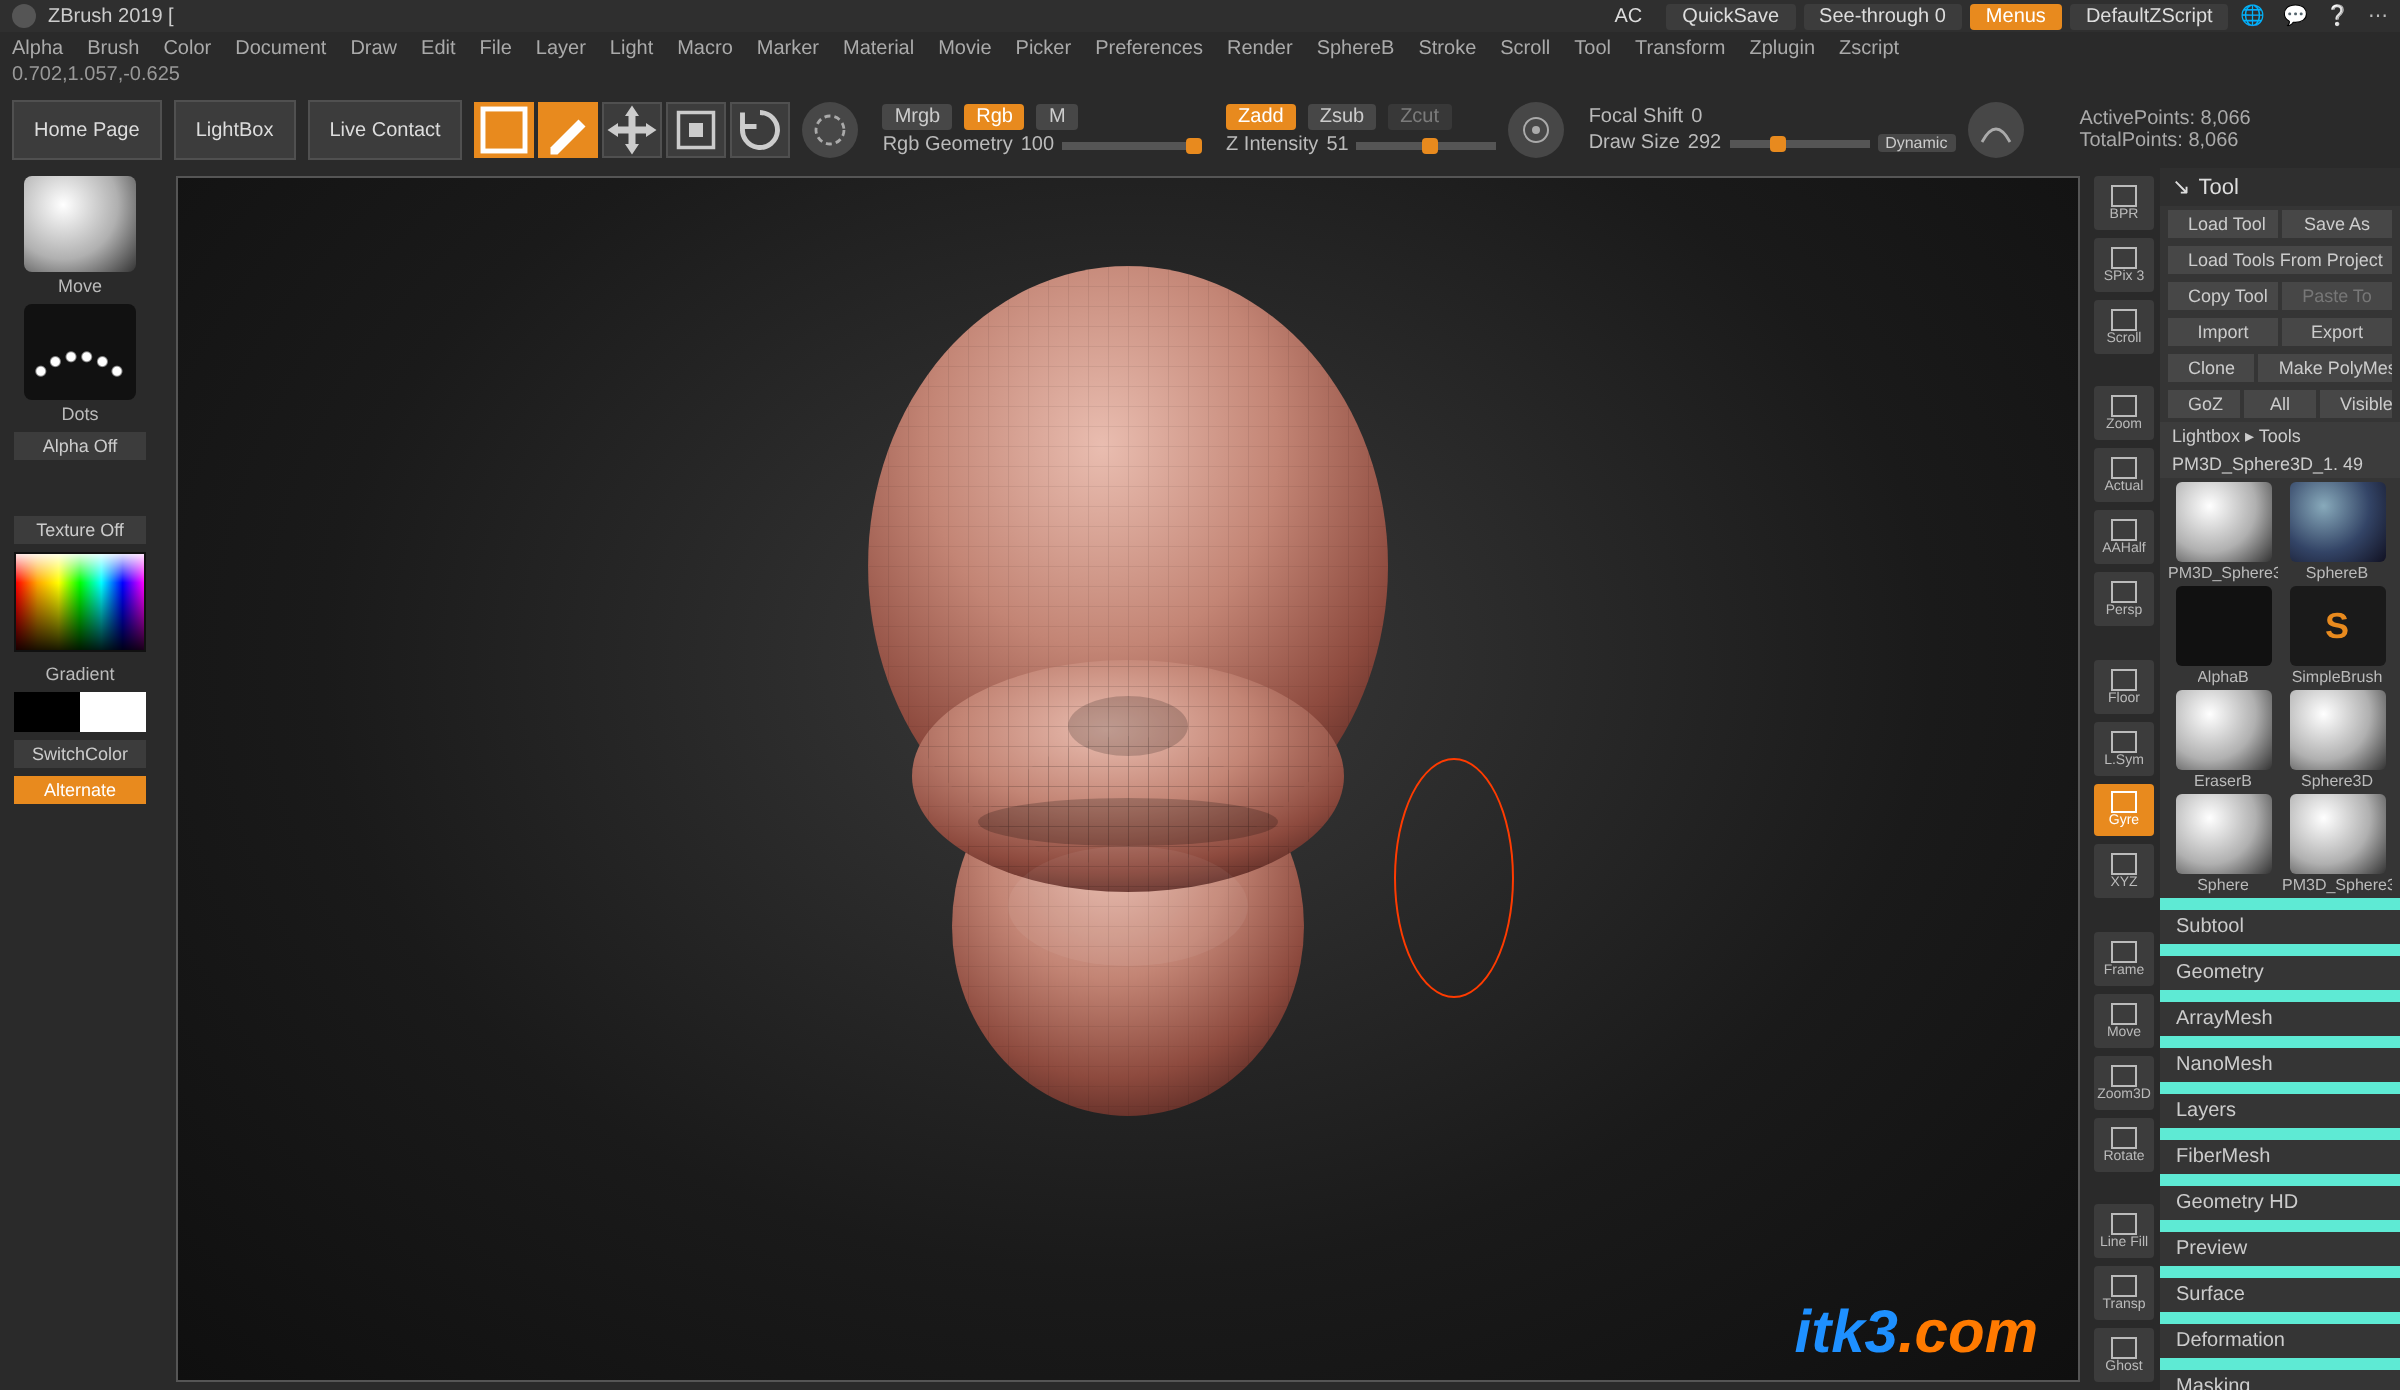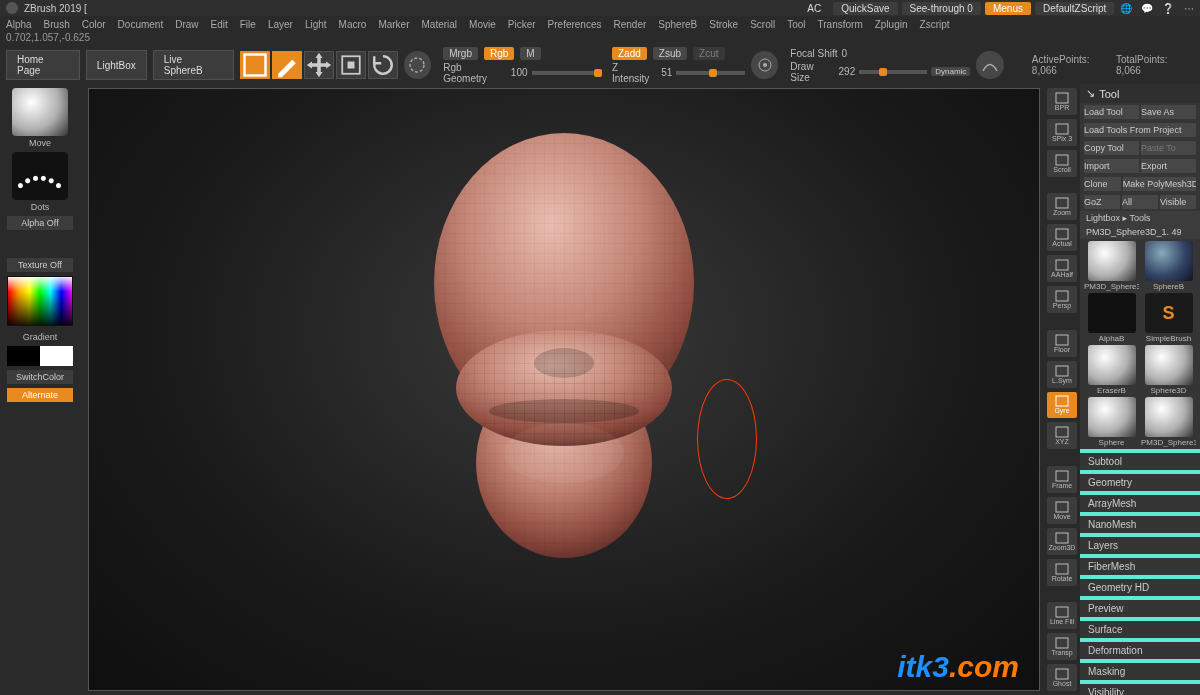--- a/index.html
+++ b/index.html
@@ -24,21 +24,21 @@
 .tb-btn.active{background:#e88a1e;color:#fff;border-color:#e88a1e}
 .tb-group{display:flex;gap:2px}
 .tb-block{display:flex;flex-direction:column;justify-content:center;gap:2px;margin-left:6px}
 .tb-label-row{display:flex;align-items:center;gap:6px}
 .tb-chip{padding:1px 6px;border-radius:2px;background:#474747;color:#ccc;cursor:pointer}
 .tb-chip.on{background:#e88a1e;color:#fff}
 .tb-slider{display:flex;align-items:center;gap:4px;color:#bbb}
 .tb-slider .track{width:70px;height:4px;background:#555;position:relative}
 .tb-slider .knob{position:absolute;top:-2px;width:8px;height:8px;background:#e88a1e;border-radius:2px}
 .tb-round{width:28px;height:28px;border-radius:50%;background:#474747;display:flex;align-items:center;justify-content:center;cursor:pointer}
-.tb-stats{display:flex;flex-direction:row;font-size:10px;color:#aaa;margin-left:22px}
+.tb-stats{display:flex;flex-direction:column;font-size:10px;color:#aaa;margin-left:22px}
 
 #main{display:flex;height:611px}
 #leftcol{width:80px;background:#2a2a2a;display:flex;flex-direction:column;align-items:center;padding:4px 0;gap:4px}
 .lc-slot{width:66px;display:flex;flex-direction:column;align-items:center}
 .lc-thumb{width:56px;height:48px;background:#1a1a1a;border-radius:4px;display:flex;align-items:center;justify-content:center}
 .lc-thumb.sphere{background:radial-gradient(circle at 35% 30%,#fff,#b0b0b0 55%,#333 100%)}
 .lc-thumb.mat{background:radial-gradient(circle at 35% 30%,#e7b1a4,#9c4a3d 55%,#2a0e0c 100%)}
 .lc-label{margin-top:2px;color:#bbb;font-size:9px;text-align:center}
 .lc-chip{width:66px;padding:2px 0;text-align:center;background:#3c3c3c;color:#ccc;cursor:pointer;font-size:9px}
 .lc-chip.alt{background:#e88a1e;color:#fff}
@@ -56,34 +56,34 @@
 
 #vpicons{width:36px;background:#2a2a2a;display:flex;flex-direction:column;align-items:center;padding:4px 0;gap:4px}
 .vp-btn{width:30px;height:30px;background:#3c3c3c;display:flex;flex-direction:column;align-items:center;justify-content:center;color:#bbb;font-size:7px;cursor:pointer;border-radius:2px}
 .vp-btn.on{background:#e88a1e;color:#fff}
 .vp-btn svg{width:14px;height:12px}
 .vp-gap{height:10px}
 
 #rightpanel{width:120px;background:#353535;display:flex;flex-direction:column;overflow:hidden}
 #rightpanel .rp-title{display:flex;align-items:center;gap:4px;padding:3px 6px;color:#ddd;font-size:11px;background:#2f2f2f}
 .rp-row{display:flex;gap:2px;padding:2px 4px}
-.rp-btn{flex:1;background:#474747;color:#ccc;font-size:9px;text-align:left;padding:2px 0;cursor:pointer;white-space:nowrap;overflow:hidden}
+.rp-btn{flex:1;background:#474747;color:#ccc;font-size:9px;text-align:center;padding:2px 10px;cursor:pointer;white-space:nowrap;overflow:hidden}
 .rp-btn.wide{flex:2}
 .rp-btn.full{flex:1 1 100%}
 .rp-btn.dim{color:#777}
 .rp-bread{padding:2px 6px;font-size:9px;color:#ccc;background:#3c3c3c}
 .rp-name{padding:2px 6px;font-size:9px;color:#ccc;background:#3c3c3c}
 .rp-thumbs{display:flex;flex-wrap:wrap;padding:2px 4px;gap:2px}
 .rp-th{width:55px;display:flex;flex-direction:column;align-items:center}
 .rp-th .t{width:48px;height:40px;background:radial-gradient(circle at 35% 30%,#fff,#b0b0b0 55%,#333 100%);border-radius:3px}
 .rp-th .t.blue{background:radial-gradient(circle at 35% 30%,#8ab,#346 55%,#112 100%)}
 .rp-th .t.orange{background:#1a1a1a;display:flex;align-items:center;justify-content:center;color:#e88a1e;font-size:18px;font-weight:bold}
 .rp-th .t.black{background:#111}
 .rp-th .cap{font-size:8px;color:#bbb;margin-top:1px;white-space:nowrap;overflow:hidden;max-width:55px}
-.rp-section{padding:3px 8px;color:#ccc;font-size:10px;cursor:pointer;border-top:4px solid #5eead4}
+.rp-section{padding:3px 8px;color:#ccc;font-size:10px;cursor:pointer;border-top:6px solid #5eead4}
 #watermark{position:absolute;right:20px;bottom:6px;font-size:30px;font-weight:900;font-style:italic;pointer-events:none}
 #watermark .a{color:#1e90ff}
 #watermark .b{color:#ff7a00}
 </style>
 </head>
 <body>
 
 <div id="titlebar">
   <div class="logo"></div>
   <span class="title">ZBrush 2019 [</span>
@@ -125,21 +125,21 @@
     <span>Transform</span>
     <span>Zplugin</span>
     <span>Zscript</span>
   </div>
 
 <div id="coordbar">0.702,1.057,-0.625</div>
 
 <div id="toolbar">
   <span class="tb-btn">Home Page</span>
   <span class="tb-btn">LightBox</span>
-  <span class="tb-btn">Live SphereB</span>
+  <span class="tb-btn">Live Contact</span>
 
   <div class="tb-group">
     <span class="tb-btn solo active" title="Edit">
       <svg viewBox="0 0 16 16">
           <rect x="2" y="2" width="12" height="12" fill="none" stroke="#fff" stroke-width="1.4"></rect>
         </svg>
     </span>
     <span class="tb-btn solo active" title="Draw">
       <svg viewBox="0 0 16 16">
           <path d="M3 13l8-8 2 2-8 8H3v-2z" fill="#fff"></path>

